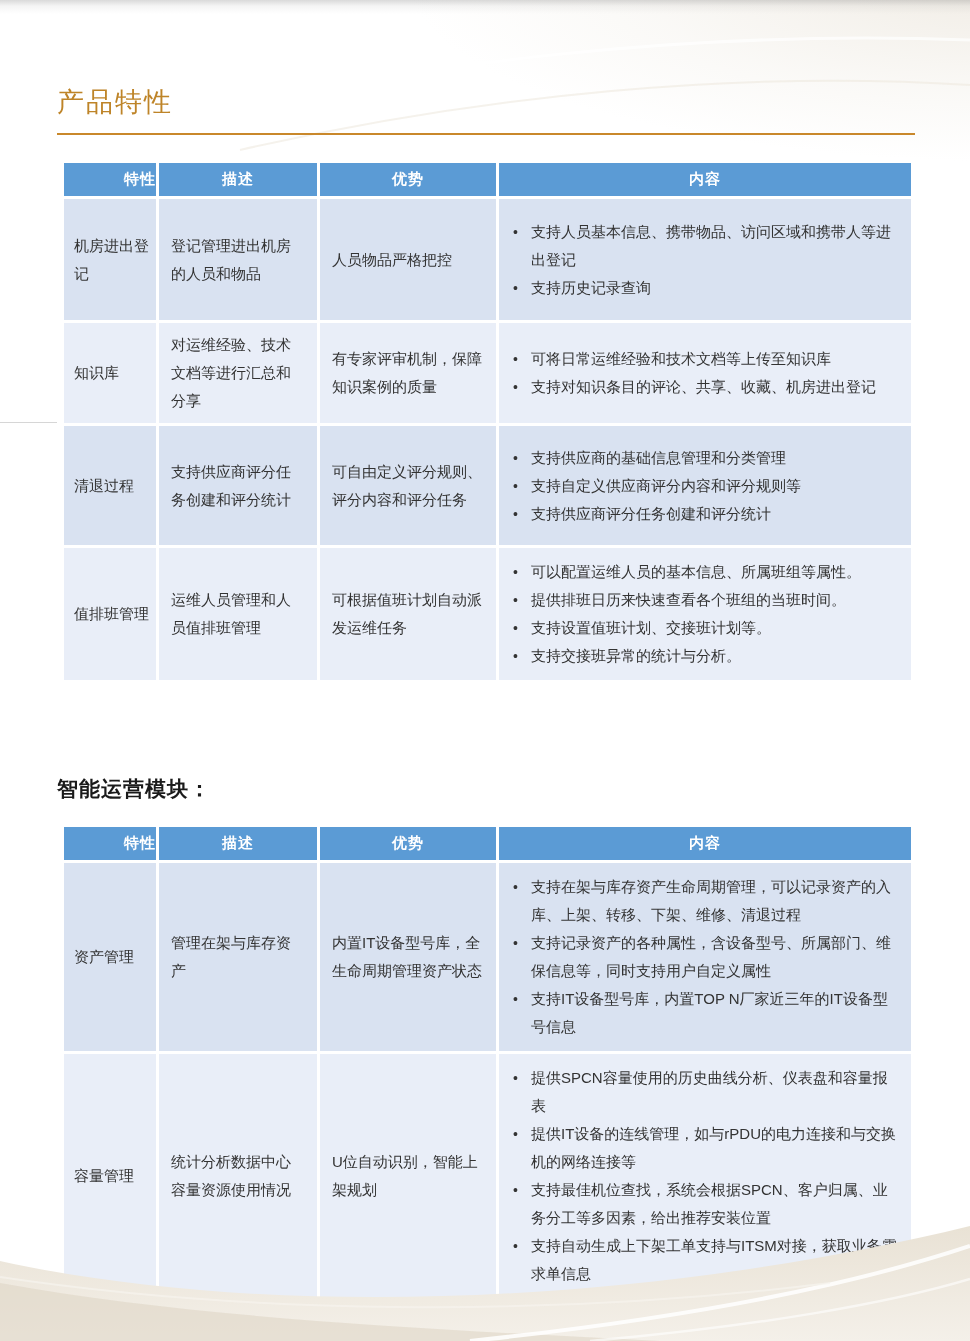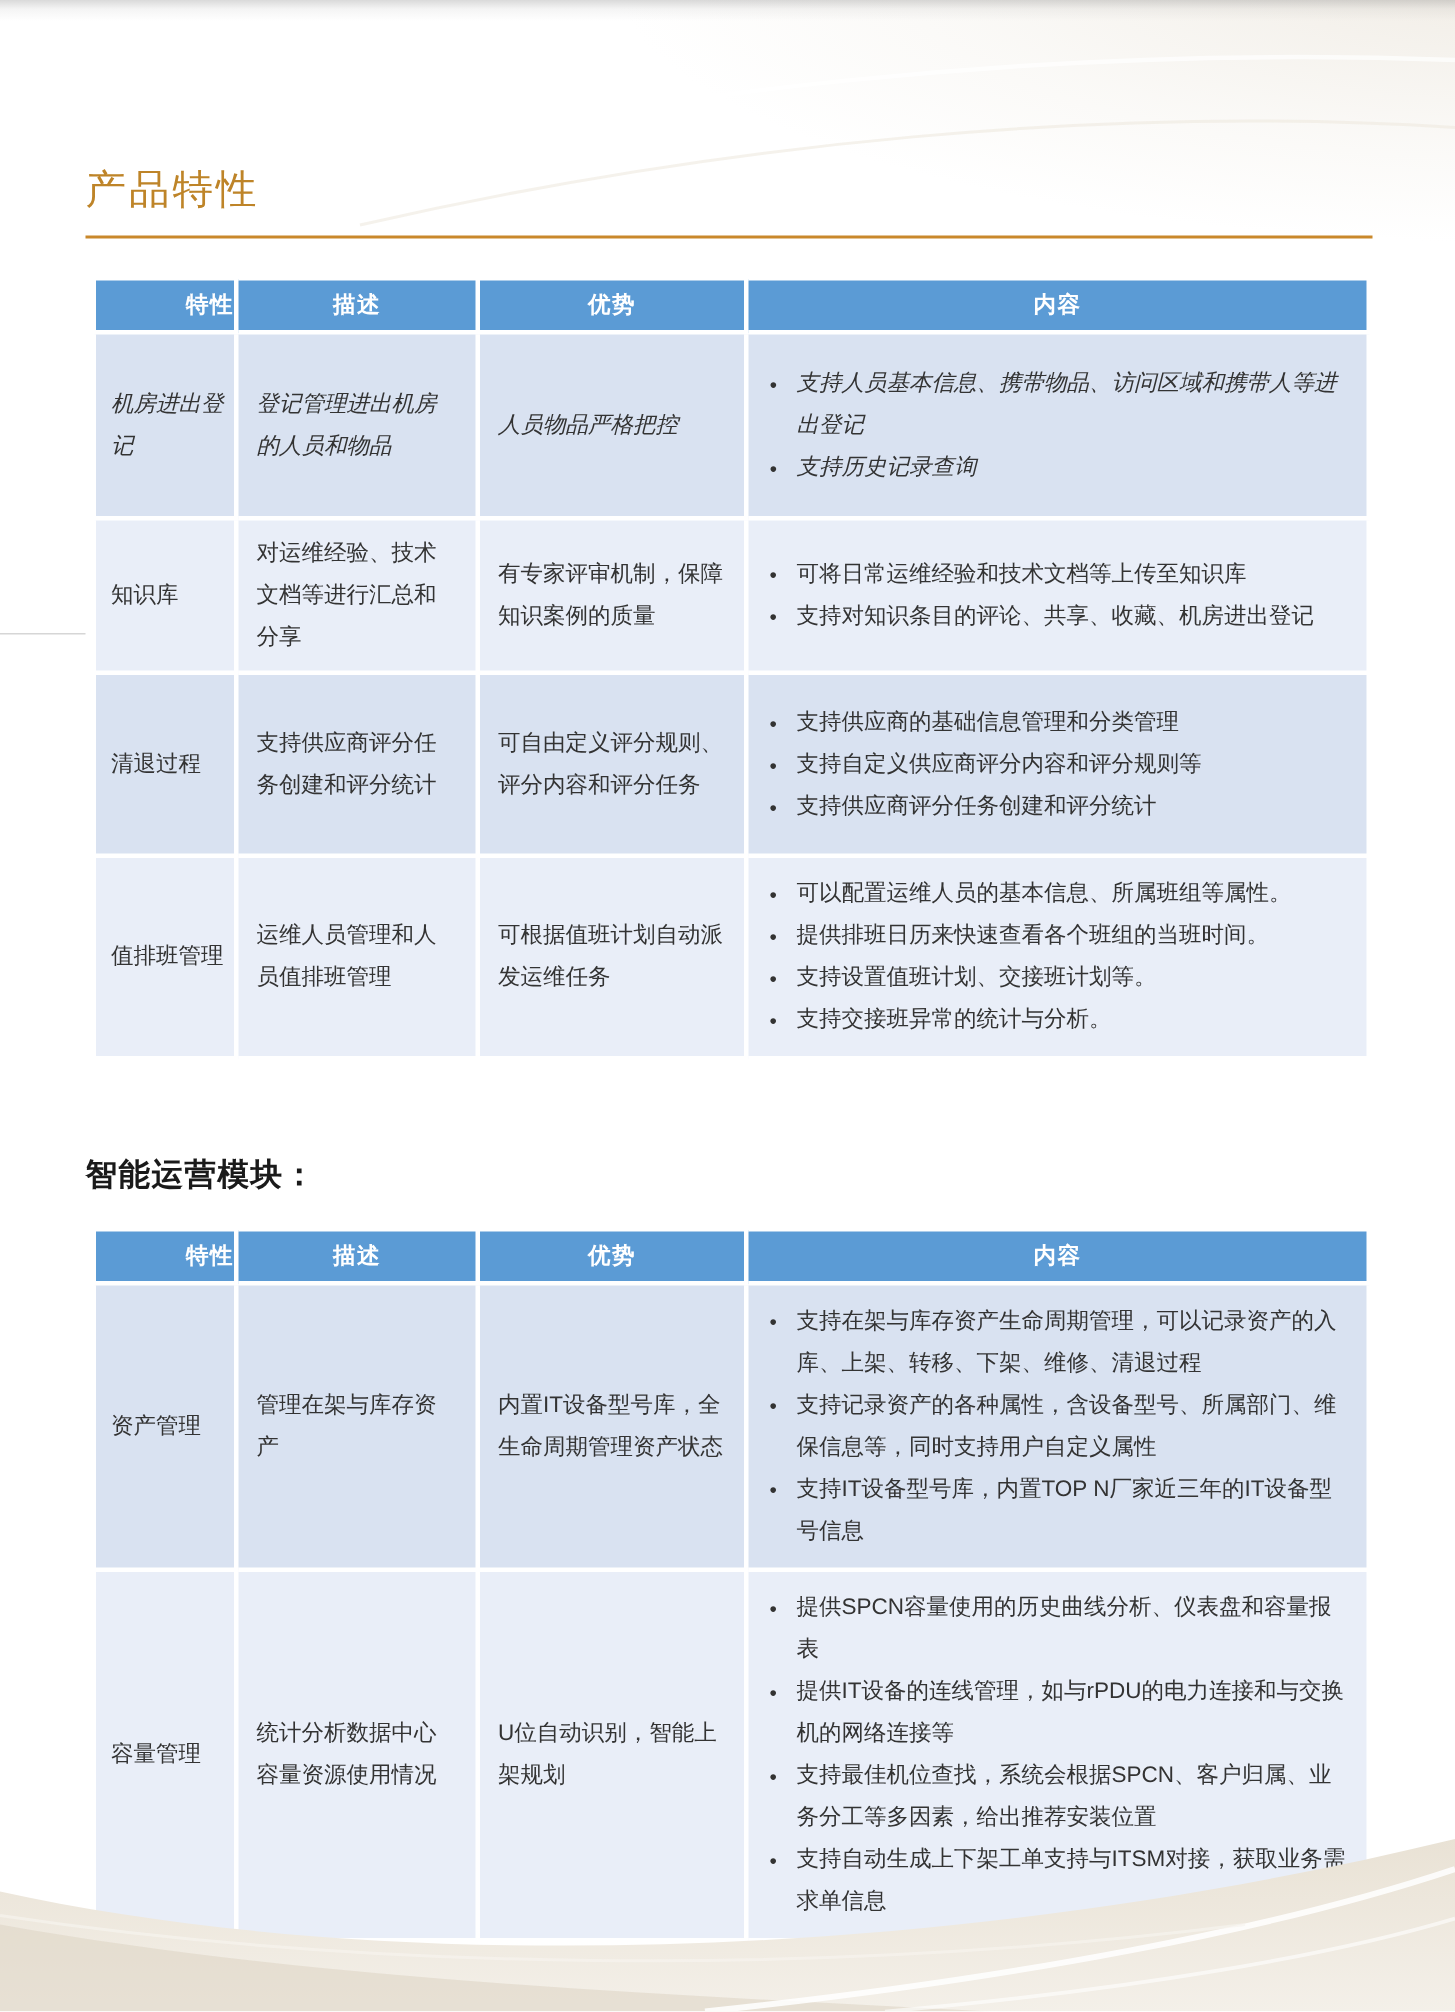--- a/index.html
+++ b/index.html
@@ -31,35 +31,35 @@
   .bg-left-line{
     position:absolute;top:422px;left:0;width:57px;height:1px;
     background:#d6d6d6;pointer-events:none;
   }
   .bg-bottom{
     position:absolute;bottom:0;left:0;width:970px;height:150px;
     pointer-events:none;
   }
   .bg-bottom svg{position:absolute;bottom:0;left:0;}
   
-  .content{position:absolute;left:57px;top:108px;width:858px;}
+  .content{position:absolute;left:57px;top:84px;width:858px;}
   .page-title{
     color:var(--accent-title);
     font-size:27px;
     font-weight:400;
     letter-spacing:2px;
     padding-bottom:13px;
     border-bottom:2px solid var(--accent-rule);
     width:858px;
   }
   .section-title{
     color:#1a1a1a;
     font-size:21px;
     font-weight:700;
-    margin-top:62px;
+    margin-top:92px;
     margin-bottom:21px;
     letter-spacing:1px;
   }
   table.feature-table{
     border-collapse:collapse;
     table-layout:fixed;
     width:850px;
     margin-left:4px;
     margin-top:25px;
   }
@@ -85,21 +85,21 @@
   .feature-table tbody tr:nth-child(odd) td{background:var(--row-dark);}
   .feature-table tbody tr:nth-child(even) td{background:var(--row-light);}
   .feature-table td{line-height:28px;}
   td.feature-cell{padding:8px 6px 8px 10px;}
   td.desc-cell,td.adv-cell{padding:8px 12px;}
   td.content-cell{padding:10px 14px;vertical-align:middle;}
   .bullet-item{display:flex;align-items:flex-start;}
   .bullet-dot{flex:0 0 18px;width:18px;line-height:28px;font-size:14px;color:var(--cell-text);}
   .bullet-text{flex:1;line-height:28px;}
   
-  #table-0 tbody tr:nth-child(1){height:124px;font-style:italic;}
+  #table-0 tbody tr:nth-child(1){height:124px;}
   #table-0 tbody tr:nth-child(2){height:92px;}
   #table-0 tbody tr:nth-child(3){height:122px;}
   #table-0 tbody tr:nth-child(4){height:130px;}
   #table-1 tbody tr:nth-child(1){height:182px;}
   #table-1 tbody tr:nth-child(2){height:232px;}
 </style>
 </head>
 <body>
 
 <div class="bg-top">

